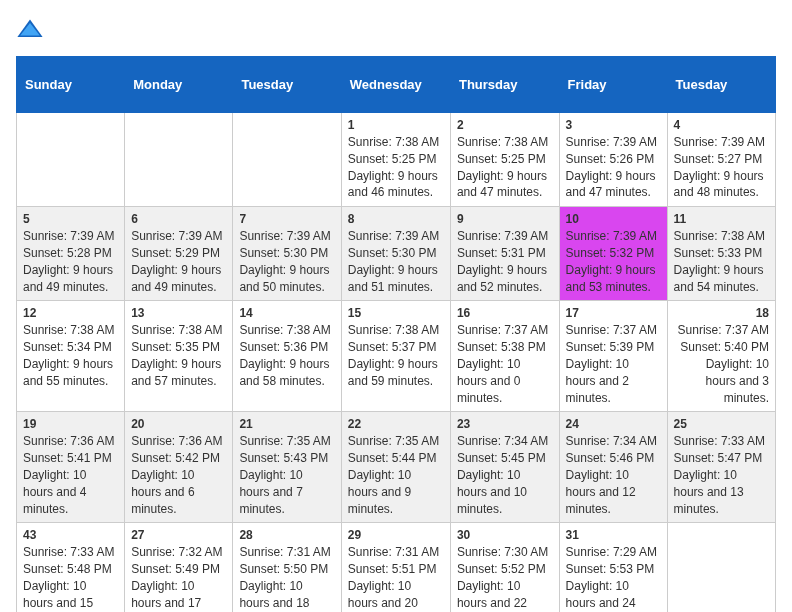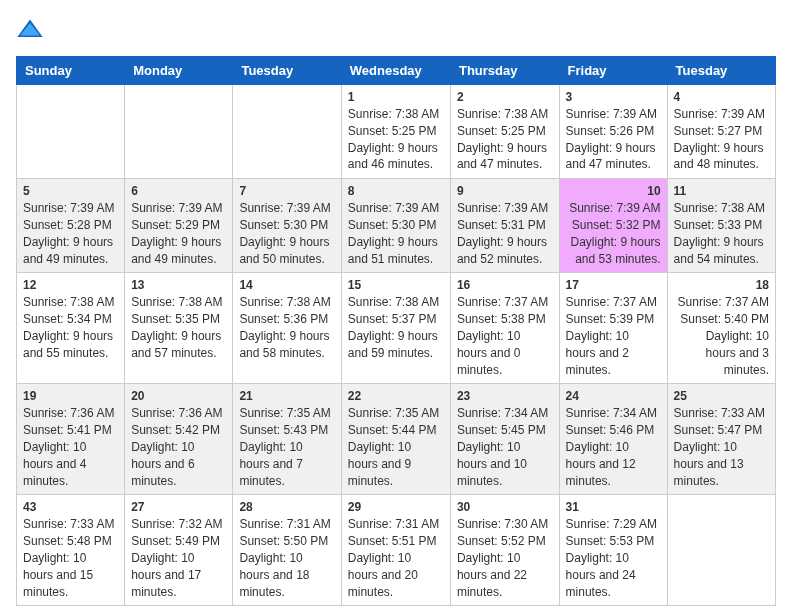--- a/index.html
+++ b/index.html
@@ -54,21 +54,21 @@
     }
     .calendar {
       width: 100%;
       border-collapse: collapse;
       border: 1px solid #ccc;
     }
     .calendar th {
       background: #1565c0;
       color: #fff;
       text-align: left;
-      padding: 6px 8px;
+      padding: 20px 8px;
       font-size: 13px;
       font-weight: bold;
       border: 1px solid #1565c0;
     }
     .calendar td {
       vertical-align: top;
       padding: 5px 6px;
       font-size: 11px;
       color: #333;
       border: 1px solid #ccc;
@@ -190,21 +190,21 @@
           <div class="day-info" style="white-space: pre-line;">Sunrise: 7:39 AM
 Sunset: 5:30 PM
 Daylight: 9 hours and 51 minutes.</div>
         </td>
         <td style="background: rgb(240, 240, 240);">
           <span class="day-number">9</span>
           <div class="day-info" style="white-space: pre-line;">Sunrise: 7:39 AM
 Sunset: 5:31 PM
 Daylight: 9 hours and 52 minutes.</div>
         </td>
-        <td style="background: #f0abfc; text-align: right;">
+        <td style="background: #d946ef;">
           <span class="day-number">10</span>
           <div class="day-info" style="white-space: pre-line;">Sunrise: 7:39 AM
 Sunset: 5:32 PM
 Daylight: 9 hours and 53 minutes.</div>
         </td>
         <td style="background: rgb(240, 240, 240);">
           <span class="day-number">11</span>
           <div class="day-info" style="white-space: pre-line;">Sunrise: 7:38 AM
 Sunset: 5:33 PM
 Daylight: 9 hours and 54 minutes.</div>

